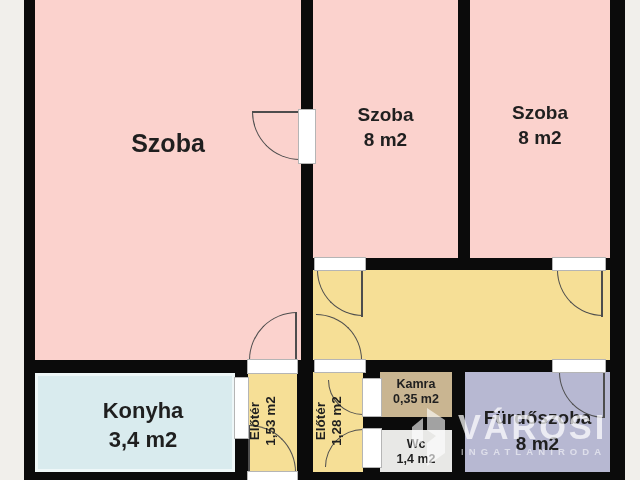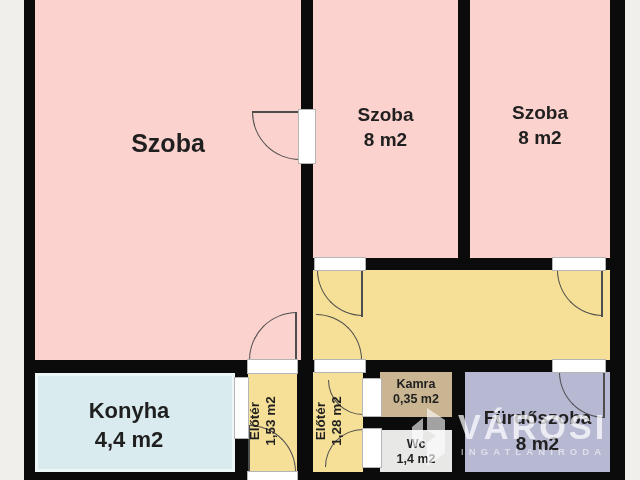--- a/index.html
+++ b/index.html
@@ -51,21 +51,21 @@
   .lf3{left:361px;top:270px;width:2px;height:47px;}
   .lf4{left:601px;top:270px;width:2px;height:47px;}
   .lf6{left:603px;top:372px;width:2px;height:46px;}
   .lf8{left:248px;top:425px;width:2px;height:47px;}
   
   .room-label{position:absolute;z-index:5;text-align:center;font-weight:700;color:#1f1f1f;pointer-events:none;white-space:nowrap;}
   .l-szoba-large{left:35px;top:128px;width:266px;font-size:25px;line-height:31px;}
   .l-szoba-mid{left:313px;top:102px;width:145px;font-size:19px;line-height:25px;}
   .l-szoba-right{left:470px;top:100px;width:140px;font-size:19px;line-height:25px;}
   .l-kozlekedo{left:313px;top:287px;width:297px;font-size:20px;line-height:26px;}
-  .l-konyha{left:35px;top:396px;width:188px;font-size:22px;line-height:29px;}
+  .l-konyha{left:49px;top:396px;width:188px;font-size:22px;line-height:29px;}
   .l-kamra{left:380px;top:377px;width:72px;font-size:12.5px;line-height:15px;}
   .l-wc{left:380px;top:437px;width:72px;font-size:12.5px;line-height:15px;}
   .l-furdo{left:465px;top:405px;width:145px;font-size:19px;line-height:26px;}
   .l-eloter{width:90px;height:50px;font-size:13.5px;line-height:16px;transform:rotate(-90deg);}
   .l-eloter-1{left:227px;top:396px;}
   .l-eloter-2{left:293px;top:396px;}
   
   .wm{position:absolute;z-index:8;pointer-events:none;}
   .wm-icon{left:412px;top:403px;width:45px;height:68px;}
   .wm-brand{left:458px;top:407px;width:160px;font-size:35px;font-weight:700;letter-spacing:3px;color:rgba(255,255,255,0.72);transform:scaleX(0.98);transform-origin:left;}
@@ -121,21 +121,21 @@
   <div class="room-label l-szoba-mid">
     <div>Szoba</div>
     <div>8 m2</div>
   </div>
   <div class="room-label l-szoba-right">
     <div>Szoba</div>
     <div>8 m2</div>
   </div>
   <div class="room-label l-konyha">
     <div>Konyha</div>
-    <div>4,4 m2</div>
+    <div>3,4 m2</div>
   </div>
   <div class="room-label l-eloter l-eloter-1">
     <div>Előtér</div>
     <div>1,53 m2</div>
   </div>
   <div class="room-label l-eloter l-eloter-2">
     <div>Előtér</div>
     <div>1,28 m2</div>
   </div>
   <div class="room-label l-kamra">

